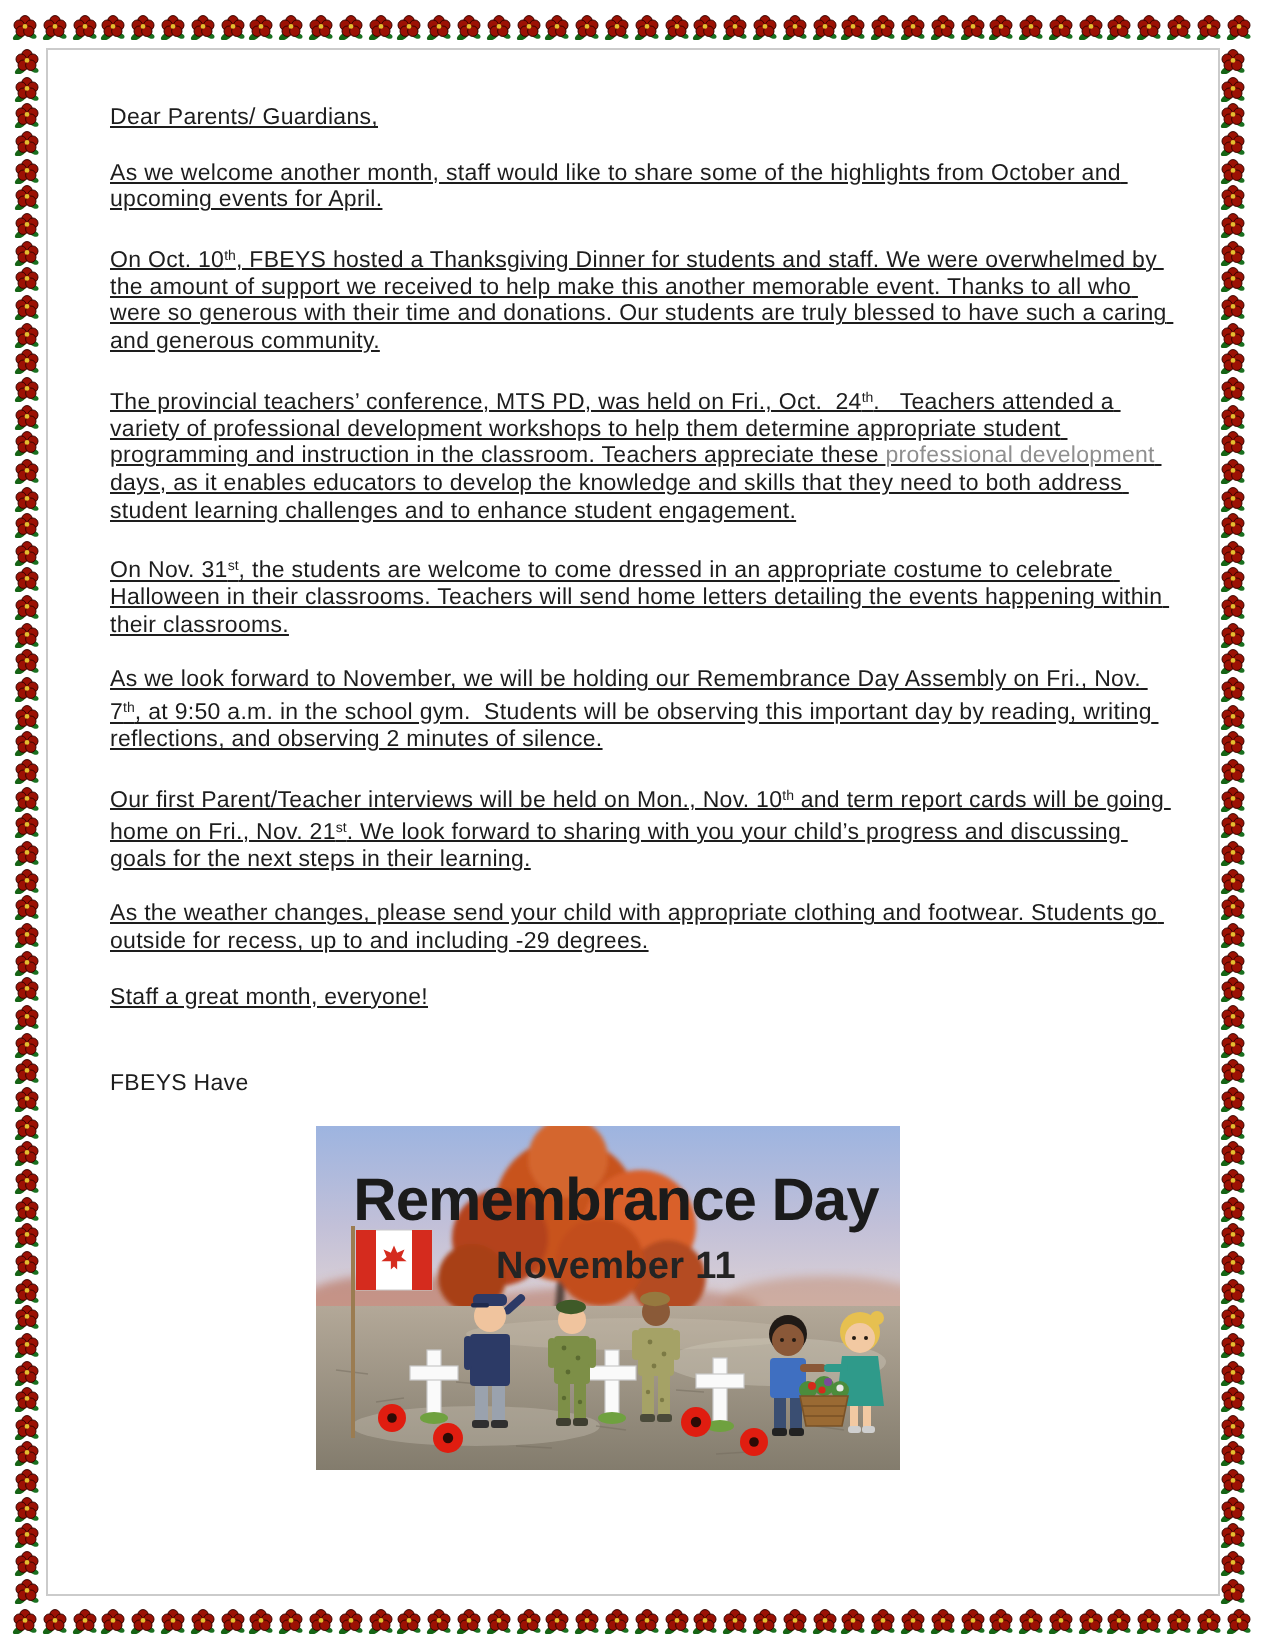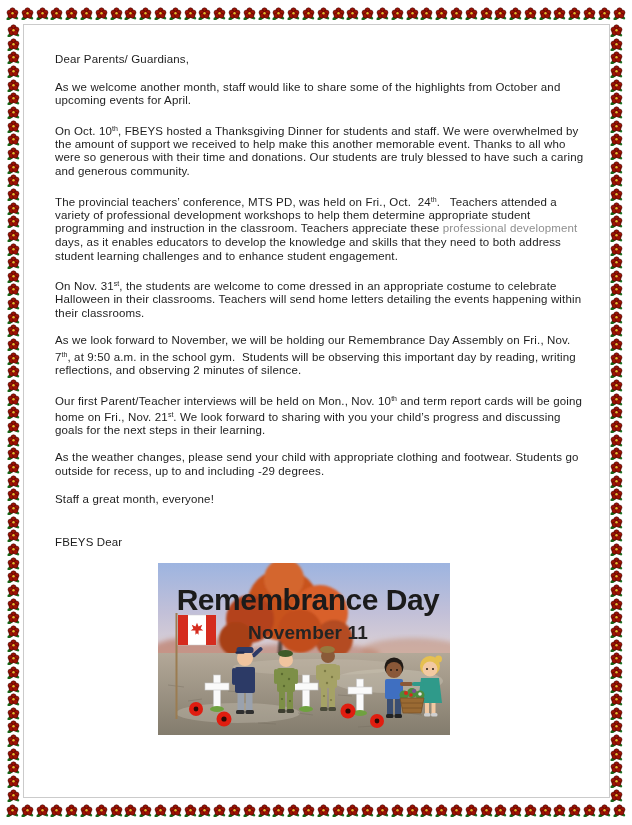--- a/index.html
+++ b/index.html
@@ -12,21 +12,21 @@
   .poppy-col{position:absolute;top:24px;bottom:23px;width:15px;display:flex;flex-direction:column;justify-content:space-between;}
   .poppy-col.left{left:7px;}
   .poppy-col.right{right:7px;}
   .poppy{width:13px;height:13px;display:block;}
   .poppy svg{width:13px;height:13px;display:block;}
   .inner-frame{position:absolute;left:23px;top:24px;right:22px;bottom:27px;
                border:1px solid rgba(140,140,140,0.45);pointer-events:none;}
   
   .content{position:absolute;left:55px;top:53px;width:530px;color:#1d1d1d;
            font-size:11.5px;line-height:13.6px;letter-spacing:0.15px;}
-  .content p{margin:0 0 14px 0;white-space:pre-wrap;}
+  .content p{margin:0 0 14px 0;white-space:pre-wrap;text-decoration:underline;}
   .sup{font-size:7px;vertical-align:3.5px;letter-spacing:0;}
   .muted{color:#8f8f8f;margin-top:46px;}
   .signature{margin-top:30px;white-space:pre-wrap;}
   
   .scene{margin-top:13px;margin-left:103px;width:292px;height:172px;text-align:right;}
   .scene svg{display:block;}
 </style>
 </head>
 <body>
 
@@ -2819,21 +2819,21 @@
         <p><span>Dear Parents/ Guardians,</span></p>
         <p><span>As we welcome another month, staff would like to share some of the highlights from October and upcoming events for April.</span></p>
         <p><span>On Oct. 10</span><span class="sup">th</span><span>, FBEYS hosted a Thanksgiving Dinner for students and staff. We were overwhelmed by the amount of support we received to help make this another memorable event. Thanks to all who were so generous with their time and donations. Our students are truly blessed to have such a caring and generous community.</span></p>
         <p><span>The provincial teachers’ conference, MTS PD, was held on Fri., Oct.  24</span><span class="sup">th</span><span>.   Teachers attended a variety of professional development workshops to help them determine appropriate student programming and instruction in the classroom. Teachers appreciate these </span><span class="muted">professional development</span><span> days, as it enables educators to develop the knowledge and skills that they need to both address student learning challenges and to enhance student engagement.</span></p>
         <p><span>On Nov. 31</span><span class="sup">st</span><span>, the students are welcome to come dressed in an appropriate costume to celebrate Halloween in their classrooms. Teachers will send home letters detailing the events happening within their classrooms.</span></p>
         <p><span>As we look forward to November, we will be holding our Remembrance Day Assembly on Fri., Nov. 7</span><span class="sup">th</span><span>, at 9:50 a.m. in the school gym.  Students will be observing this important day by reading, writing reflections, and observing 2 minutes of silence.</span></p>
         <p><span>Our first Parent/Teacher interviews will be held on Mon., Nov. 10</span><span class="sup">th</span><span> and term report cards will be going home on Fri., Nov. 21</span><span class="sup">st</span><span>. We look forward to sharing with you your child’s progress and discussing goals for the next steps in their learning.</span></p>
         <p><span>As the weather changes, please send your child with appropriate clothing and footwear. Students go outside for recess, up to and including -29 degrees.</span></p>
         <p><span>Staff a great month, everyone!</span></p>
       </div>
-    <div class="signature">FBEYS Dear</div>
+    <div class="signature">FBEYS Have</div>
 
     <div class="scene">
       <svg width="292" height="172" viewBox="0 0 292 172">
         <defs>
           <linearGradient id="sky" x1="0" y1="0" x2="0" y2="1">
             <stop offset="0" stop-color="#9db4e0"></stop>
             <stop offset="0.5" stop-color="#c2c0d8"></stop>
             <stop offset="1" stop-color="#e4d6d4"></stop>
           </linearGradient>
           <linearGradient id="gnd" x1="0" y1="0" x2="0" y2="1">

